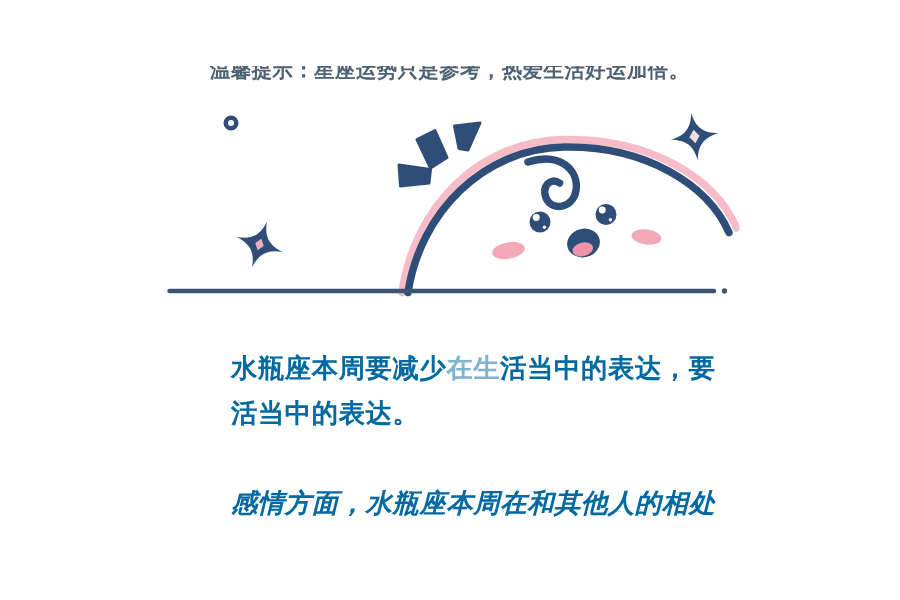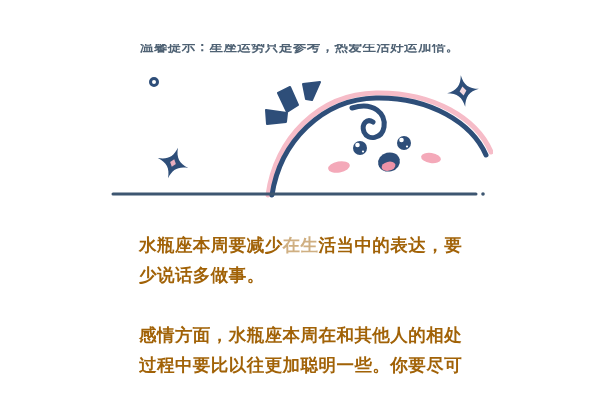--- a/index.html
+++ b/index.html
@@ -20,31 +20,31 @@
     color:#4e6173;
     white-space:nowrap;
   }
   .illustration-svg{
     position:absolute;
     left:0;top:0;
     width:600px;height:400px;
   }
   .para{
     position:absolute;
-    left:139px;
+    left:154px;
     width:330px;
     font-size:17.5px;
     font-weight:600;
     letter-spacing:0.45px;
     line-height:30px;
-    color:#a16207;
+    color:#0369a1;
   }
   .para .tline{display:block;white-space:nowrap;}
   .para-1{top:186px;}
-  .para-2{top:276px;}
+  .para-2{top:276px;font-style:italic;}
   .faded{opacity:0.5;}
 </style>
 </head>
 <body>
 
 <div class="page">
 
   <div class="tip-line">温馨提示：星座运势只是参考，热爱生活好运加倍。</div>
 
   <svg class="illustration-svg" viewBox="0 0 600 400">
@@ -88,21 +88,20 @@
       <path d="M 0,-16 C 1.5,-6 6,-1.5 16,0 C 6,1.5 1.5,6 0,16 C -1.5,6 -6,1.5 -16,0 C -6,-1.5 -1.5,-6 0,-16 Z" fill="#2e4e79"></path>
       <path d="M 0,-4.5 L 3.4,0 L 0,4.5 L -3.4,0 Z" fill="#f3d9e0"></path>
     </g>
 
     <line x1="113" y1="150" x2="476" y2="150" stroke-width="3" stroke-linecap="round" stroke="#3d5671"></line>
     <circle cx="483" cy="150" r="1.8" fill="#3d5671"></circle>
   </svg>
 
   <div class="para para-1">
     <span class="tline"><span>水瓶座本周要减少</span><span class="faded">在生</span><span>活当中的表达，要</span></span>
-    <span class="tline">少说话多做事。</span>
+    <span class="tline">活当中的表达。</span>
   </div>
 
   <div class="para para-2">
     <span class="tline">感情方面，水瓶座本周在和其他人的相处</span>
-    <span class="tline">过程中要比以往更加聪明一些。你要尽可</span>
   </div>
 
 </div>
 
 </body></html>

